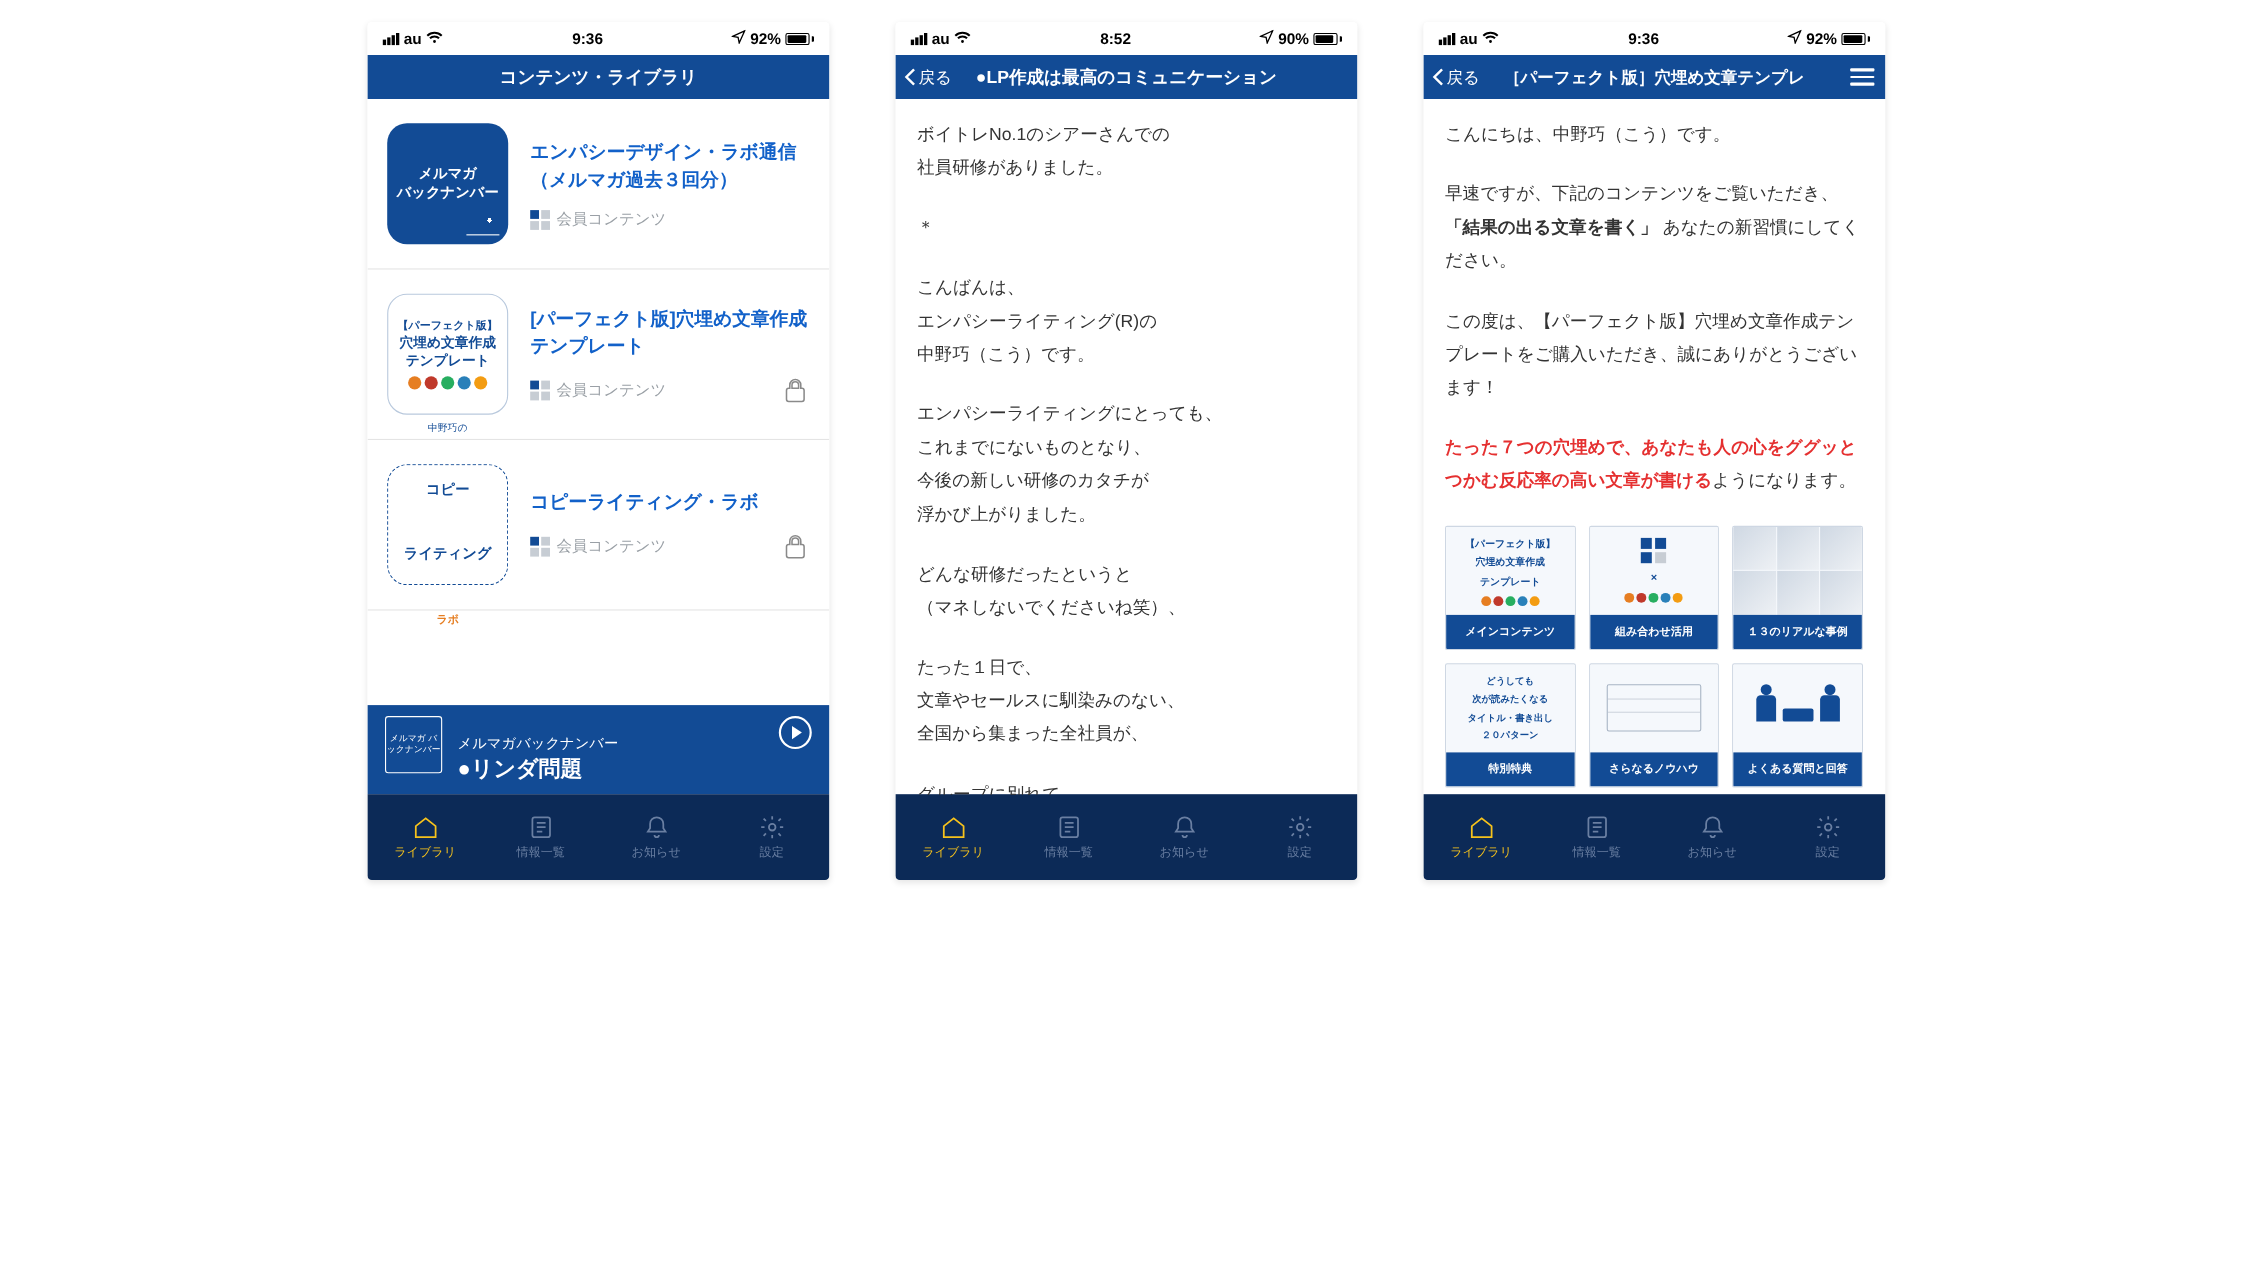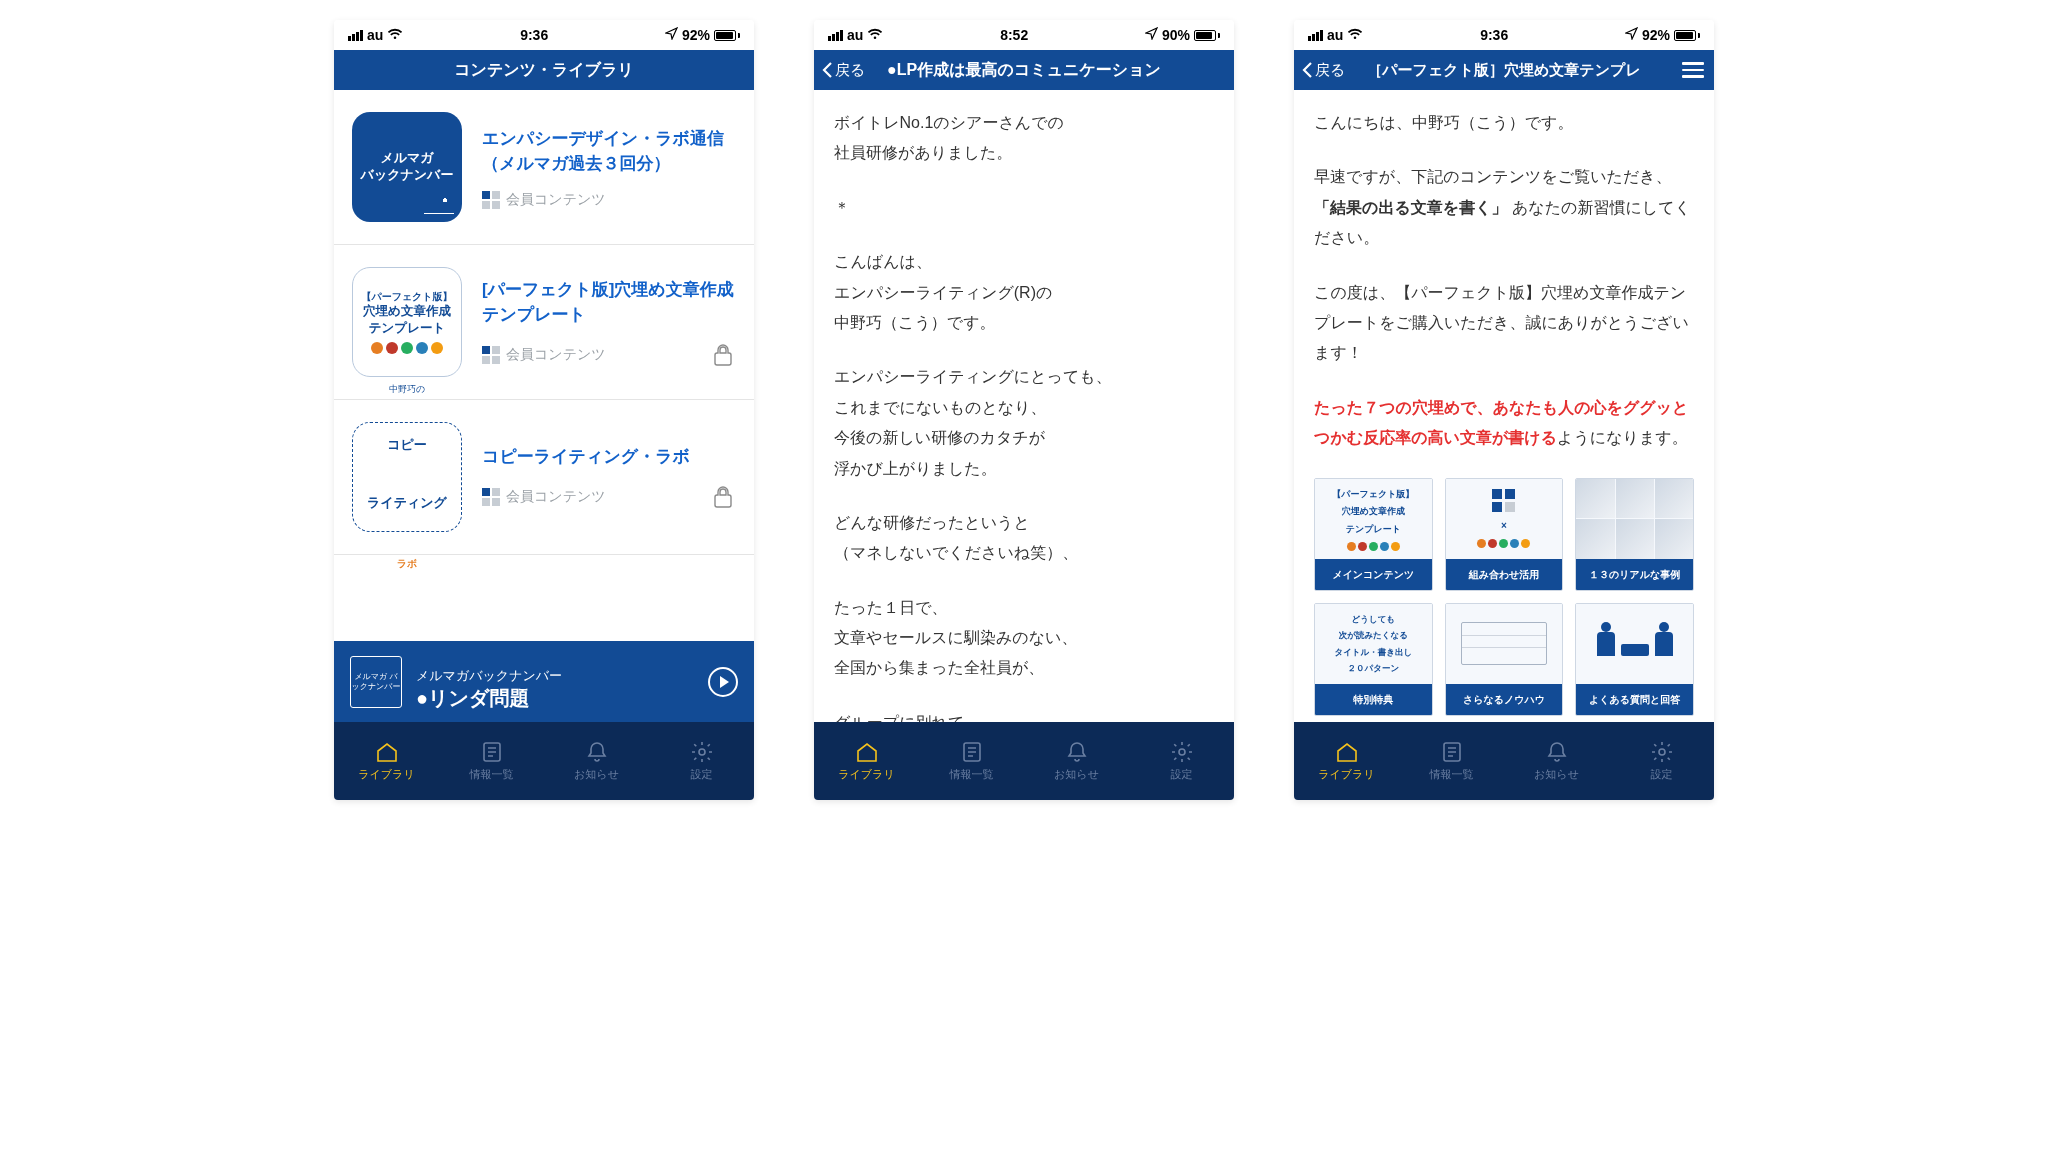--- a/index.html
+++ b/index.html
@@ -110,21 +110,21 @@
   .lock-icon {
     width:26px; height:26px; margin-left:auto;
     display:flex; align-items:center; justify-content:center;
     color:#8c8c8c;
   }
   .lock-icon svg{width:20px;height:24px}
 
   
   .now-playing {
     background:#124b95; color:#fff;
-    display:flex; align-items:center; gap:14px;
+    display:flex; align-items:flex-start; gap:14px;
     padding:10px 16px;
   }
   .np-thumb {
     width:52px; height:52px; border:1px solid #fff; border-radius:3px;
     display:flex; align-items:center; justify-content:center;
     font-size:8px; text-align:center; line-height:1.2;
   }
   .np-body { flex:1;margin-top:16px; }
   .np-line1 { font-size:13px; }
   .np-line2 { font-size:20px; font-weight:600; display:flex; align-items:center; gap:4px; }

